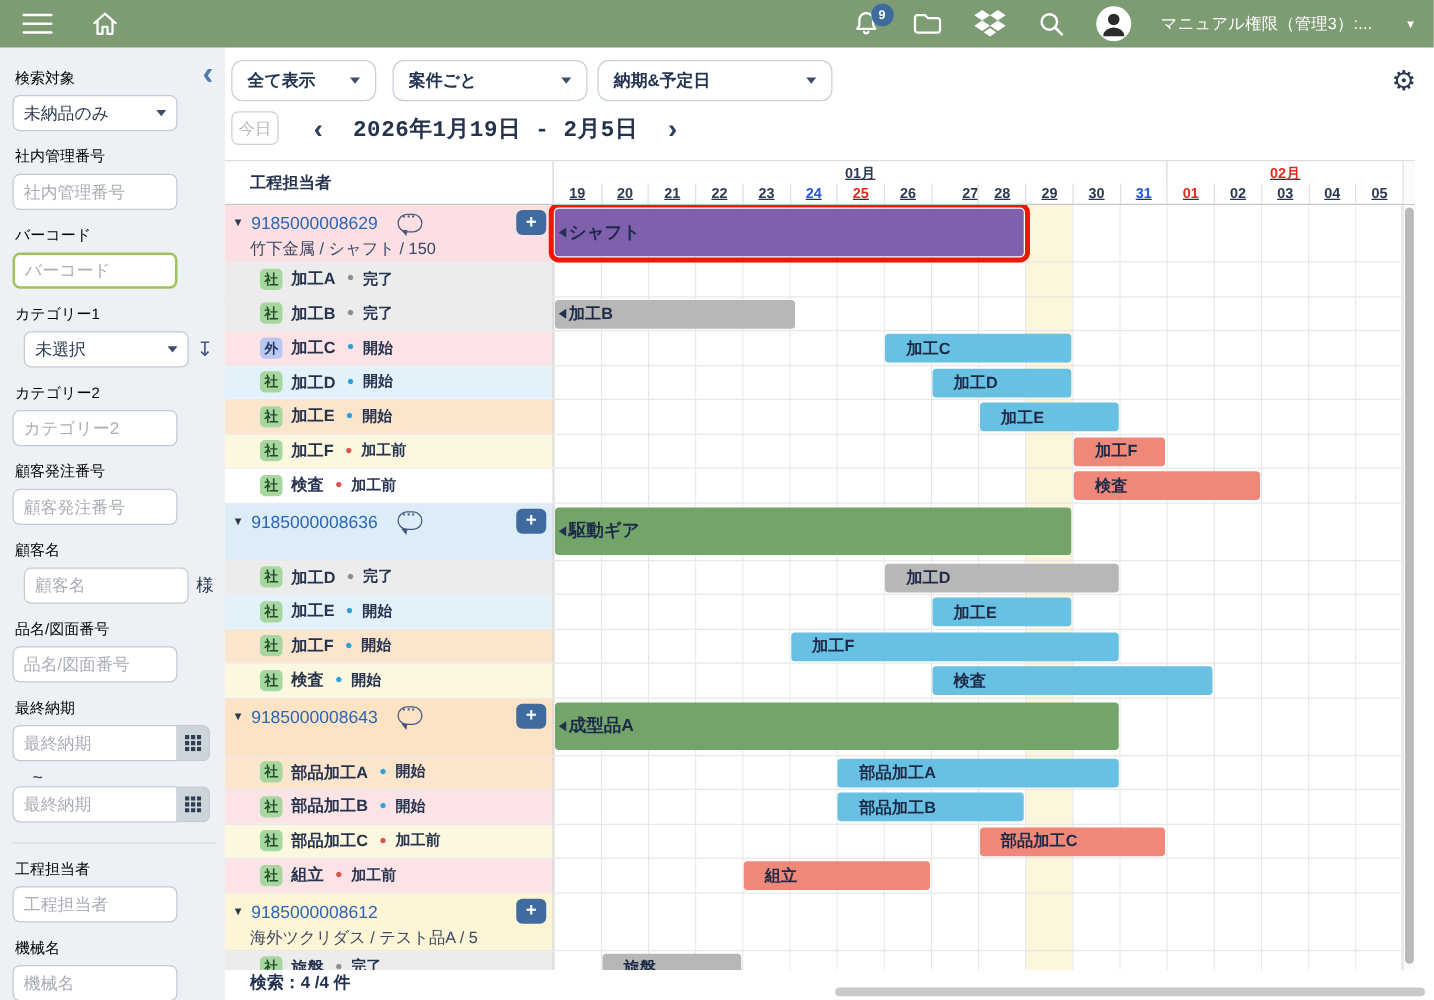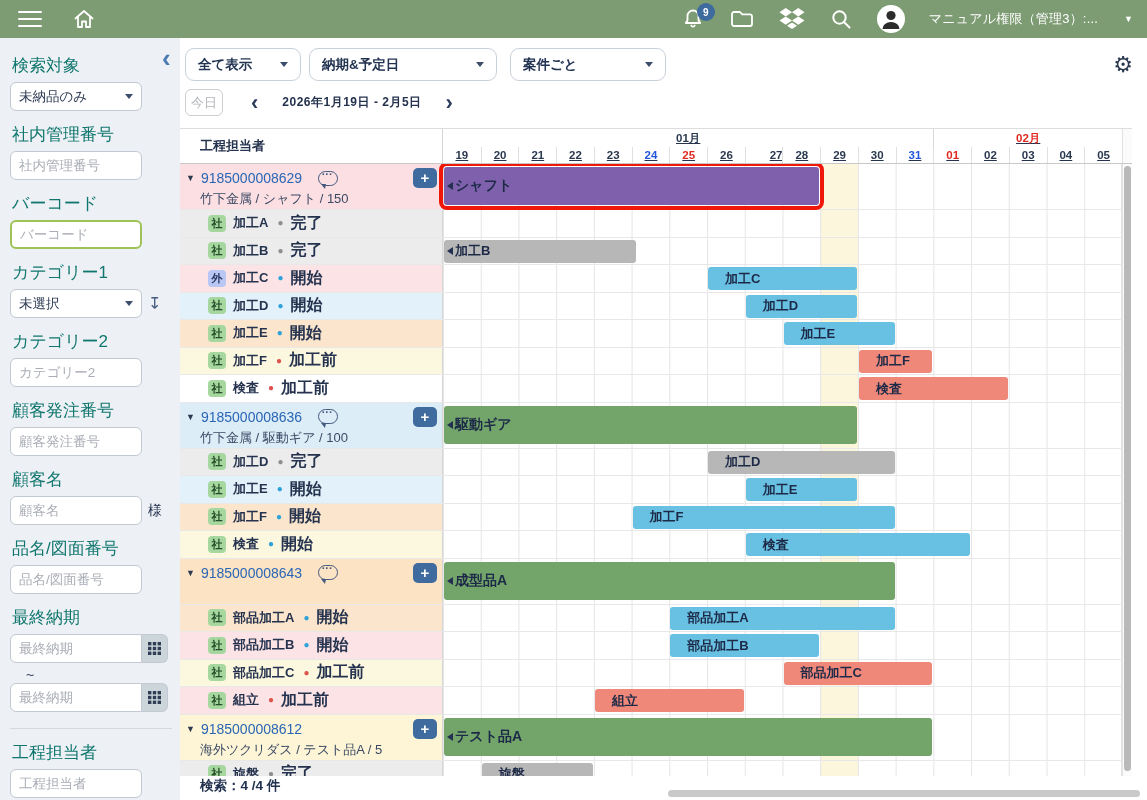--- a/index.html
+++ b/index.html
@@ -15,29 +15,29 @@
   .tb-right { margin-left:auto; display:flex; align-items:center; gap:24px; }
   .bell-wrap { position:relative; }
   .badge { position:absolute; top:-4px; right:-10px; min-width:18px; height:18px; border-radius:9px;
            background:#3e6b9d; color:#fff; font-size:10px; font-weight:bold; display:flex; align-items:center; justify-content:center; }
   .avatar { width:28px; height:28px; border-radius:50%; background:#fff; overflow:hidden; display:flex; align-items:center; justify-content:center; }
   .tb-user { color:#fff; font-size:13px; letter-spacing:.2px; }
   .tb-caret { color:#fff; font-size:9px; margin-left:2px; }
 
   
   .sidebar { position:absolute; left:0; top:38px; width:180px; height:762px; background:#edf0f4; padding:12px 0 0 10px; overflow:hidden; }
-  .sb-label { font-size:17px; color:#0f766e; margin:12px 0 5px 2px; }
+  .sb-label { font-size:12px; color:#000000; margin:12px 0 5px 2px; }
   .sb-label:first-child { margin-top:4px; }
   .sb-input, .sb-select { width:132px; height:29px; border:1px solid #c3c9d2; border-radius:6px; background:#fff;
             font-size:13.5px; color:#2a3850; padding:0 8px; font-family:inherit; }
   .sb-input::placeholder { color:#a9adb5; }
   .sb-select { display:flex; align-items:center; justify-content:space-between; cursor:pointer; }
   .sb-input.focused { border:2px solid #9fc258; }
   .chev { width:0; height:0; border-left:4px solid transparent; border-right:4px solid transparent; border-top:5px solid #3c4d6b; }
-  .sb-rowflex { display:flex; align-items:center; gap:6px; }
+  .sb-rowflex { display:flex; align-items:center; gap:6px;justify-content:center; }
   .date-wrap { display:flex; width:158px; }
   .date-wrap .sb-input { border-radius:6px 0 0 6px; width:132px; }
   .cal-btn { width:26px; height:29px; background:#ccd6da; border:1px solid #c3c9d2; border-left:none; border-radius:0 6px 6px 0;
              display:flex; align-items:center; justify-content:center; cursor:pointer; }
   .tilde { font-size:14px; color:#33405c; margin:4px 0 0 16px; }
   .sb-divider { height:1px; background:#d5d9de; margin:16px 8px 4px 0; }
   .suffix { font-size:14px; color:#26334f; }
   .dl-icon { font-size:16px; color:#44597e; cursor:pointer; }
 
   
@@ -52,21 +52,21 @@
   .f1 { width:116px; margin-left:5px; }
   .f2 { width:156px; margin-left:13px; }
   .f3 { width:188px; margin-left:8px; }
   .gear { position:absolute; right:14px; top:16px; font-size:22px; color:#2a3850; cursor:pointer; line-height:22px;}
   .toolbar2 { position:absolute; left:0; top:50px; height:29px; display:flex; align-items:center; }
   .btn-today { margin-left:5px; width:38px; height:27px; background:#fff; border:1px solid #cfcfcf; border-radius:6px;
                color:#b3b6ba; font-size:13px; cursor:default; font-family:inherit; }
   .nav-arrow { font-size:22px; font-weight:bold; color:#2c3c5c; cursor:pointer; line-height:20px; }
   .nav-prev { margin-left:28px; }
   .nav-next { margin-left:24px; }
-  .date-range { margin-left:24px; font-size:12px; font-weight:bold; color:#24324e; letter-spacing:.5px; }
+  .date-range { margin-left:24px; font-size:18px; font-weight:bold; color:#24324e; letter-spacing:.5px;font-family:Liberation Mono, monospace; }
   .period-select { position:absolute; right:12px; top:50px; width:155px; height:28px; border:1px solid #c8d1da; border-radius:8px;
                    background:#fff; display:flex; align-items:center; justify-content:center; gap:8px; font-size:13px; font-weight:bold;
                    color:#233452; cursor:pointer; }
   .period-select .chev { position:absolute; right:12px; }
 
   
   .gantt { position:absolute; left:0; top:90px; width:952px; border-top:1px solid #dddddd; }
   .g-header { display:flex; height:35px; border-bottom:1px solid #c8c8c8; }
   .g-corner { width:263px; border-right:1px solid #d6d6d6; display:flex; align-items:center; padding-left:20px;
               font-size:13px; font-weight:bold; color:#26334f; }
@@ -102,21 +102,21 @@
                    border-left:4px solid transparent; border-right:1px solid transparent; border-top:5px solid #44597e; }
   .plus-btn { margin-left:auto; width:24px; height:20px; background:#3f6b9e; border-radius:5px; color:#fff; font-size:15px;
               font-weight:bold; display:flex; align-items:center; justify-content:center; cursor:pointer; line-height:1; padding-bottom:1px;}
   .g-line2 { font-size:13px; color:#3b4963; padding-left:20px; margin-top:1px; white-space:nowrap; }
 
   .proc-left { display:flex; align-items:center; padding-left:28px; gap:7px; height:100%; }
   .badge { }
   .p-badge { width:18px; height:17px; border-radius:4px; font-size:11px; font-weight:bold; display:flex; align-items:center; justify-content:center; flex:0 0 18px;}
   .p-name { font-size:13px; font-weight:bold; color:#26334f; white-space:nowrap; }
   .p-dot { font-size:10px; line-height:1; margin-left:2px; }
-  .p-status { font-size:16px; font-weight:bold; color:#26334f; white-space:nowrap; }
+  .p-status { font-size:12px; font-weight:bold; color:#26334f; white-space:nowrap; }
 
   .bar { position:absolute; border-radius:3px; display:flex; align-items:center; cursor:pointer; z-index:3; }
   .group-bar { top:3px; height:38px; font-size:14px; }
   .proc-bar { top:2px; height:23px; font-size:13px; }
   .bar-label { font-weight:bold; color:#1d2a47; white-space:nowrap; overflow:hidden; }
   .proc-bar .bar-label { padding-left:17px; }
   .proc-bar.cont .bar-label, .group-bar .bar-label { padding-left:2px; }
   .cont-marker { width:0; height:0; border-top:4.5px solid transparent; border-bottom:4.5px solid transparent;
                  border-right:6px solid #233050; margin-left:3px; flex:0 0 auto; }
   .bar.selected { outline:4px solid #ee1708; outline-offset:1px; z-index:4; }
@@ -267,26 +267,26 @@
 </aside>
 
 <div class="collapse">‹</div>
 
 <main class="main">
   <div class="toolbar1">
     <div class="filter-btn f1">
       <span>全て表示</span>
         <span class="chev"></span>
     </div>
+    <div class="filter-btn f2">
+      <span>案件ごと</span>
+        <span class="chev"></span>
+    </div>
     <div class="filter-btn f3">
       <span>納期&amp;予定日</span>
-        <span class="chev"></span>
-    </div>
-    <div class="filter-btn f2">
-      <span>案件ごと</span>
         <span class="chev"></span>
     </div>
   </div>
   <div class="gear">⚙</div>
 
   <div class="toolbar2">
     <button class="btn-today">今日</button>
     <span class="nav-arrow nav-prev">‹</span>
     <span class="date-range">2026年1月19日 - 2月5日</span>
     <span class="nav-arrow nav-next">›</span>
@@ -433,21 +433,20 @@
             </div>
           </div>
           <div class="g-row group-row">
             <div class="left-cell" style="background: rgb(220, 237, 248);">
               <div class="g-line1">
                 <span class="tri">▼</span>
                 <span class="g-id">9185000008636</span>
                 <span class="bubble"></span>
                 <span class="plus-btn">+</span>
               </div>
-              <div class="g-line2">竹下金属 / 駆動ギア / 100</div>
             </div>
             <div class="chart-cell">
               <div class="bar group-bar cont" style="left: 1px; width: 412.944px; background: rgb(115, 165, 106);">
                 <span class="cont-marker"></span>
                 <span class="bar-label">駆動ギア</span>
               </div>
             </div>
           </div>
           <div class="g-row proc-row">
             <div class="left-cell proc-left" style="background: rgb(236, 236, 236);">
@@ -571,26 +570,20 @@
           </div>
           <div class="g-row group-row">
             <div class="left-cell" style="background: rgb(253, 245, 214);">
               <div class="g-line1">
                 <span class="tri">▼</span>
                 <span class="g-id">9185000008612</span>
                 <span class="plus-btn">+</span>
               </div>
               <div class="g-line2">海外ツクリダス / テスト品A / 5</div>
             </div>
-            <div class="chart-cell">
-              <div class="bar group-bar cont" style="left: 1px; width: 488.389px; background: rgb(115, 165, 106);">
-                <span class="cont-marker"></span>
-                <span class="bar-label">テスト品A</span>
-              </div>
-            </div>
           </div>
           <div class="g-row proc-row">
             <div class="left-cell proc-left" style="background: rgb(236, 236, 236);">
               <span class="p-badge" style="background: rgb(166, 215, 159); color: rgb(35, 76, 40);">社</span>
               <span class="p-name">旋盤</span>
               <span class="p-dot" style="color: rgb(142, 142, 142);">●</span>
               <span class="p-status">完了</span>
             </div>
             <div class="chart-cell">
               <div class="bar proc-bar" style="left: 38.7222px; width: 111.167px; background: rgb(183, 183, 183);">

